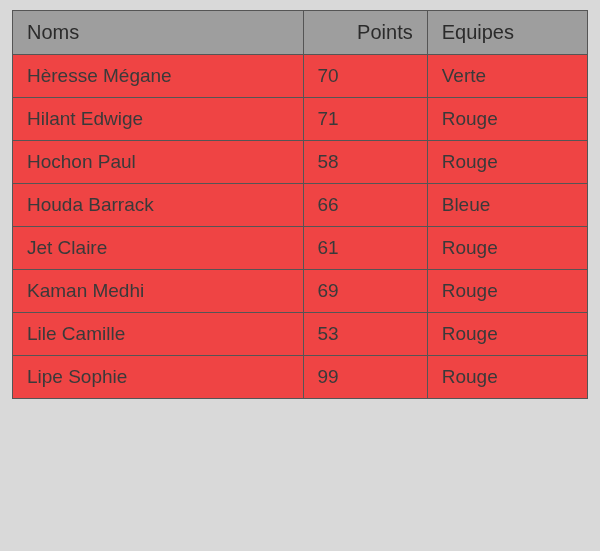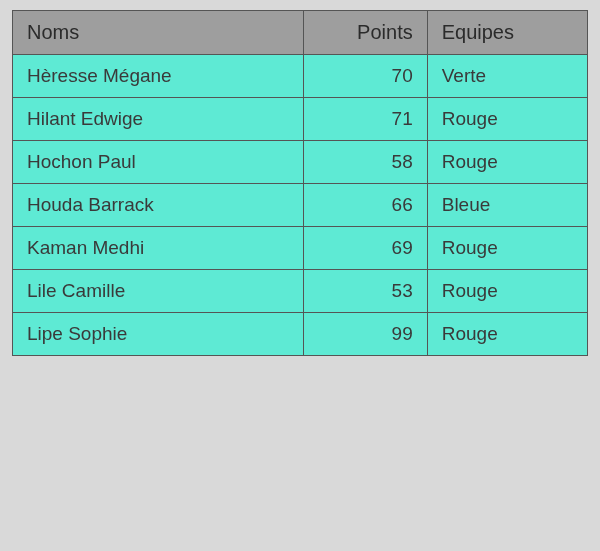--- a/index.html
+++ b/index.html
@@ -32,22 +32,22 @@
     white-space: nowrap;
   }
   thead th {
     background: #9e9e9e;
     font-weight: 400;
     color: #2b2b2b;
     text-align: left;
     font-size: 20px;
   }
   thead th.points-h { text-align: right; padding-left: 12px; }
-  tbody td { background: #5eead4; }
-  td.points { text-align: right; }
+  tbody td { background: #ef4444; }
+  td.points { text-align: left; }
 </style>
 </head>
 <body>
 
 <div class="wrap">
   <table>
     <colgroup>
       <col class="c-name">
         <col class="c-points">
         <col class="c-team">
@@ -74,20 +74,25 @@
         <td>Hochon Paul</td>
         <td class="points">58</td>
         <td>Rouge</td>
       </tr>
       <tr>
         <td>Houda Barrack</td>
         <td class="points">66</td>
         <td>Bleue</td>
       </tr>
       <tr>
+        <td>Jet Claire</td>
+        <td class="points">61</td>
+        <td>Rouge</td>
+      </tr>
+      <tr>
         <td>Kaman Medhi</td>
         <td class="points">69</td>
         <td>Rouge</td>
       </tr>
       <tr>
         <td>Lile Camille</td>
         <td class="points">53</td>
         <td>Rouge</td>
       </tr>
       <tr>

